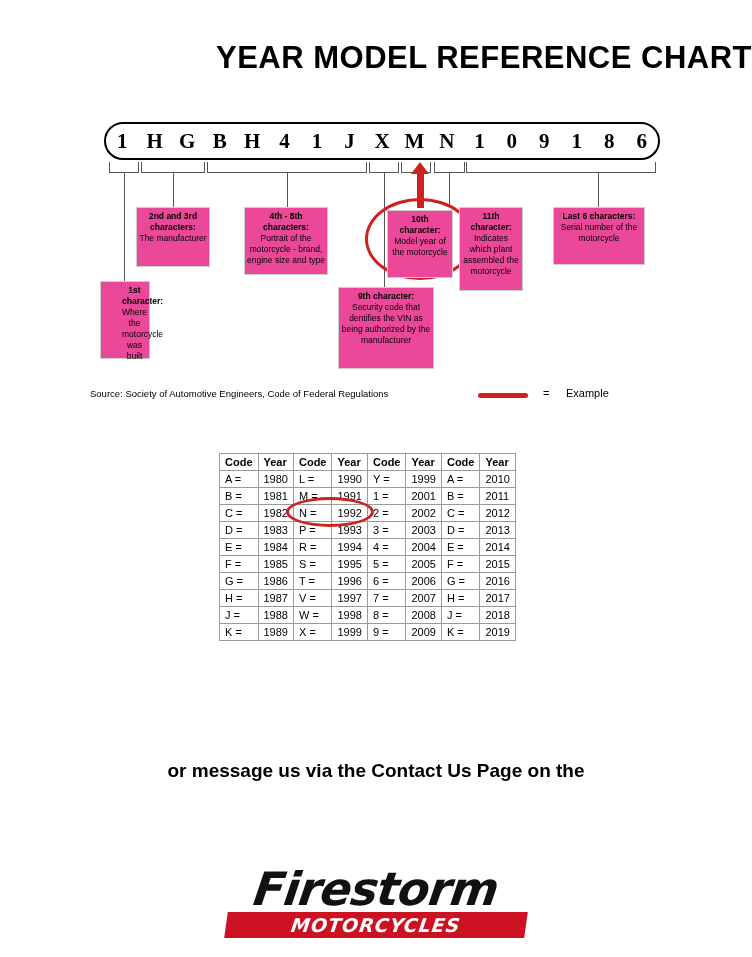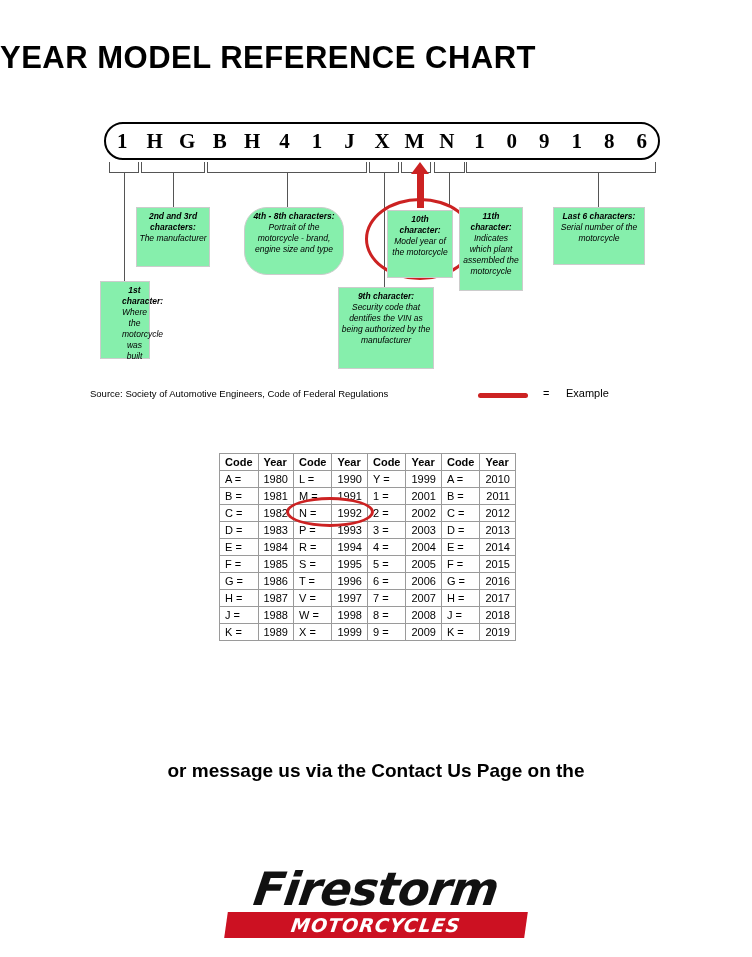--- a/index.html
+++ b/index.html
@@ -15,21 +15,21 @@
     color: #000000;
     overflow: hidden;
   }
 
   
   .title {
     position: absolute;
     top: 40px;
     left: 0;
     width: 752px;
-    text-align: left;
+    text-align: right;
     font-size: 31px;
     font-weight: bold;
     letter-spacing: 0.5px;
     color: #000;
   }
 
   
   .vin-box {
     position: absolute;
     top: 122px;
@@ -62,29 +62,28 @@
   }
   .leader {
     position: absolute;
     border-left: 1px solid #555;
     width: 0;
   }
 
   
   .callout {
     position: absolute;
-    background: #86efac;
+    background: #ec4899;
     border: 1px solid #cccccc;
     box-sizing: border-box;
     text-align: center;
     font-size: 8.5px;
     line-height: 11px;
     padding: 3px 2px;
     color: #000;
-    font-style: italic;
   }
   .callout b {
     font-weight: bold;
   }
 
   
   .red-ellipse {
     position: absolute;
     border: 3px solid #cc2222;
     border-radius: 50%;
@@ -154,21 +153,21 @@
   .code-table th {
     font-weight: bold;
     font-size: 11px;
     text-align: left;
   }
   .code-table td.code {
     text-align: left;
     width: 34px;
   }
   .code-table td.year {
-    text-align: right;
+    text-align: left;
     width: 34px;
   }
 
   
   .footer-msg {
     position: absolute;
     top: 757px;
     left: 0;
     width: 752px;
     text-align: center;
@@ -268,21 +267,21 @@
 <div class="callout" style="left:100px; top:281px; width:50px; height:78px;padding-left:21px;">
   <b>1st character:</b><br>
   <span>Where the motorcycle was built</span>
 </div>
 
 <div class="callout" style="left:136px; top:207px; width:74px; height:60px;">
   <b>2nd and 3rd characters:</b><br>
   <span>The manufacturer</span>
 </div>
 
-<div class="callout" style="left:244px; top:207px; width:100px; height:68px;border-radius:23px;">
+<div class="callout" style="left:244px; top:207px; width:84px; height:68px;">
   <b>4th - 8th characters:</b><br>
   <span>Portrait of the motorcycle - brand, engine size and type</span>
 </div>
 
 <div class="callout" style="left:338px; top:287px; width:96px; height:82px;">
   <b>9th character:</b><br>
   <span>Security code that dentifies the VIN as being authorized by the manufacturer</span>
 </div>
 
 <div class="callout" style="left:387px; top:210px; width:66px; height:68px;">

